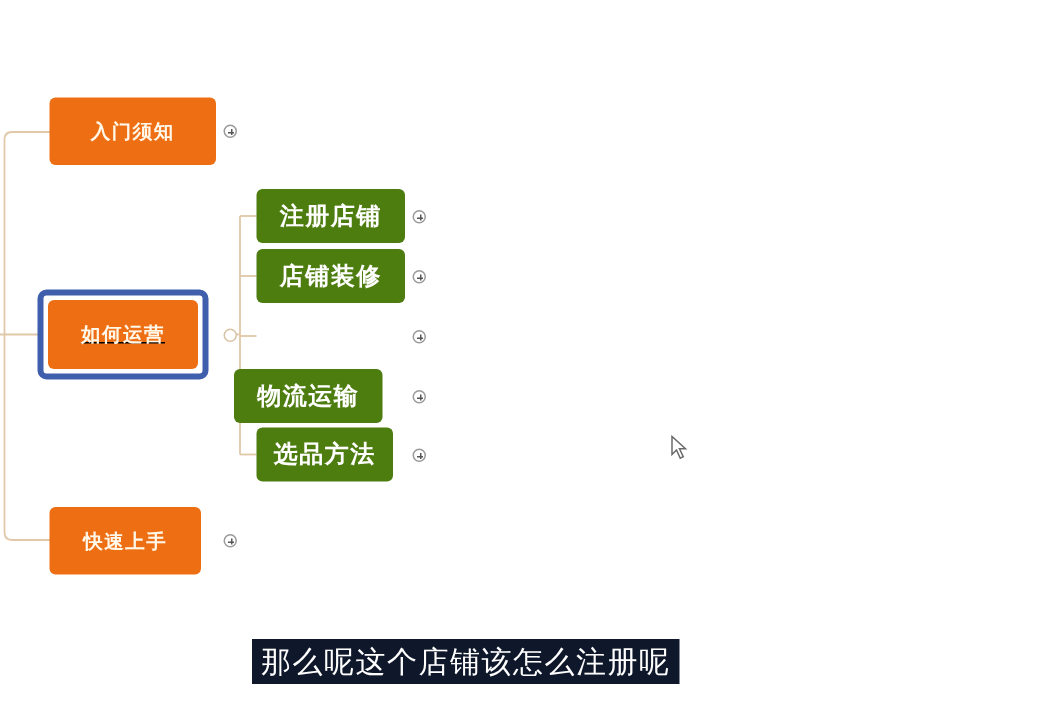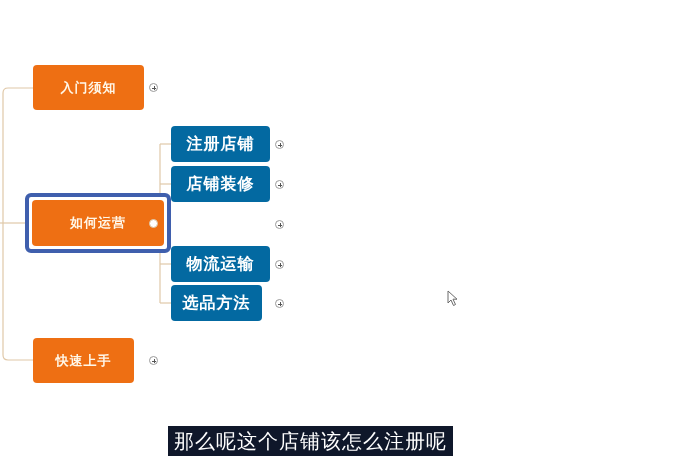--- a/index.html
+++ b/index.html
@@ -8,21 +8,21 @@
     font-family: "DejaVu Sans", "Liberation Sans", sans-serif;
   }
   .canvas { position: absolute; left: 0; top: 0; width: 700px; height: 470px; }
   svg.lines { position: absolute; left: 0; top: 0; }
   .node {
     position: absolute; box-sizing: border-box; border-radius: 4px;
     color: #fff7e8; font-weight: bold; display: flex; align-items: center; justify-content: center;
     letter-spacing: 1px;
   }
   .node.orange { background: #ee6f13; font-size: 13px; }
-  .node.blue { background: #0369a1; font-size: 16px; color: #ffffff; border-radius: 4px; }
+  .node.blue { background: #4d7c0f; font-size: 16px; color: #ffffff; border-radius: 4px; }
   .selected-frame {
     position: absolute; box-sizing: border-box; border: 4px solid #3f5fad; border-radius: 6px;
     background: #ffffff; padding: 3px;
   }
   .selected-frame .node { position: static; width: 100%; height: 100%; }
   .expand {
     position: absolute; width: 9px; height: 9px; border: 1px solid #9a9a9a; border-radius: 50%;
     background: #fff; box-sizing: border-box;
   }
   .expand::before, .expand::after {
@@ -57,40 +57,40 @@
     <line x1="160" y1="224" x2="171" y2="224" stroke="#e0c8a8" stroke-width="1.2"></line>
     <line x1="160" y1="264" x2="171" y2="264" stroke="#e0c8a8" stroke-width="1.2"></line>
     <line x1="160" y1="303" x2="171" y2="303" stroke="#e0c8a8" stroke-width="1.2"></line>
   </svg>
 
   <div class="node orange" style="left:33px; top:65px; width:111px; height:45px;">
     <span>入门须知</span>
   </div>
   <div class="expand" style="left:149px; top:83px;"></div>
 
-  <div class="selected-frame" style="left:25px; top:193px; width:146px; height:60px;">
+  <div class="selected-frame" style="left:25px; top:193px; width:114px; height:60px;text-decoration:underline;">
     <div class="node orange">
       <span>如何运营</span>
     </div>
   </div>
   <div class="collapse-dot" style="left:149px; top:219px;"></div>
 
   <div class="node blue" style="left:171px; top:126px; width:99px; height:36px;">
     <span>注册店铺</span>
   </div>
   <div class="expand" style="left:275px; top:140px;"></div>
 
   <div class="node blue" style="left:171px; top:166px; width:99px; height:36px;">
     <span>店铺装修</span>
   </div>
   <div class="expand" style="left:275px; top:180px;"></div>
 
   <div class="expand" style="left:275px; top:220px;"></div>
 
-  <div class="node blue" style="left:171px; top:246px; width:99px; height:36px;">
+  <div class="node blue" style="left:156px; top:246px; width:99px; height:36px;">
     <span>物流运输</span>
   </div>
   <div class="expand" style="left:275px; top:260px;"></div>
 
   <div class="node blue" style="left:171px; top:285px; width:91px; height:36px;">
     <span>选品方法</span>
   </div>
   <div class="expand" style="left:275px; top:299px;"></div>
 
   <div class="node orange" style="left:33px; top:338px; width:101px; height:45px;">

